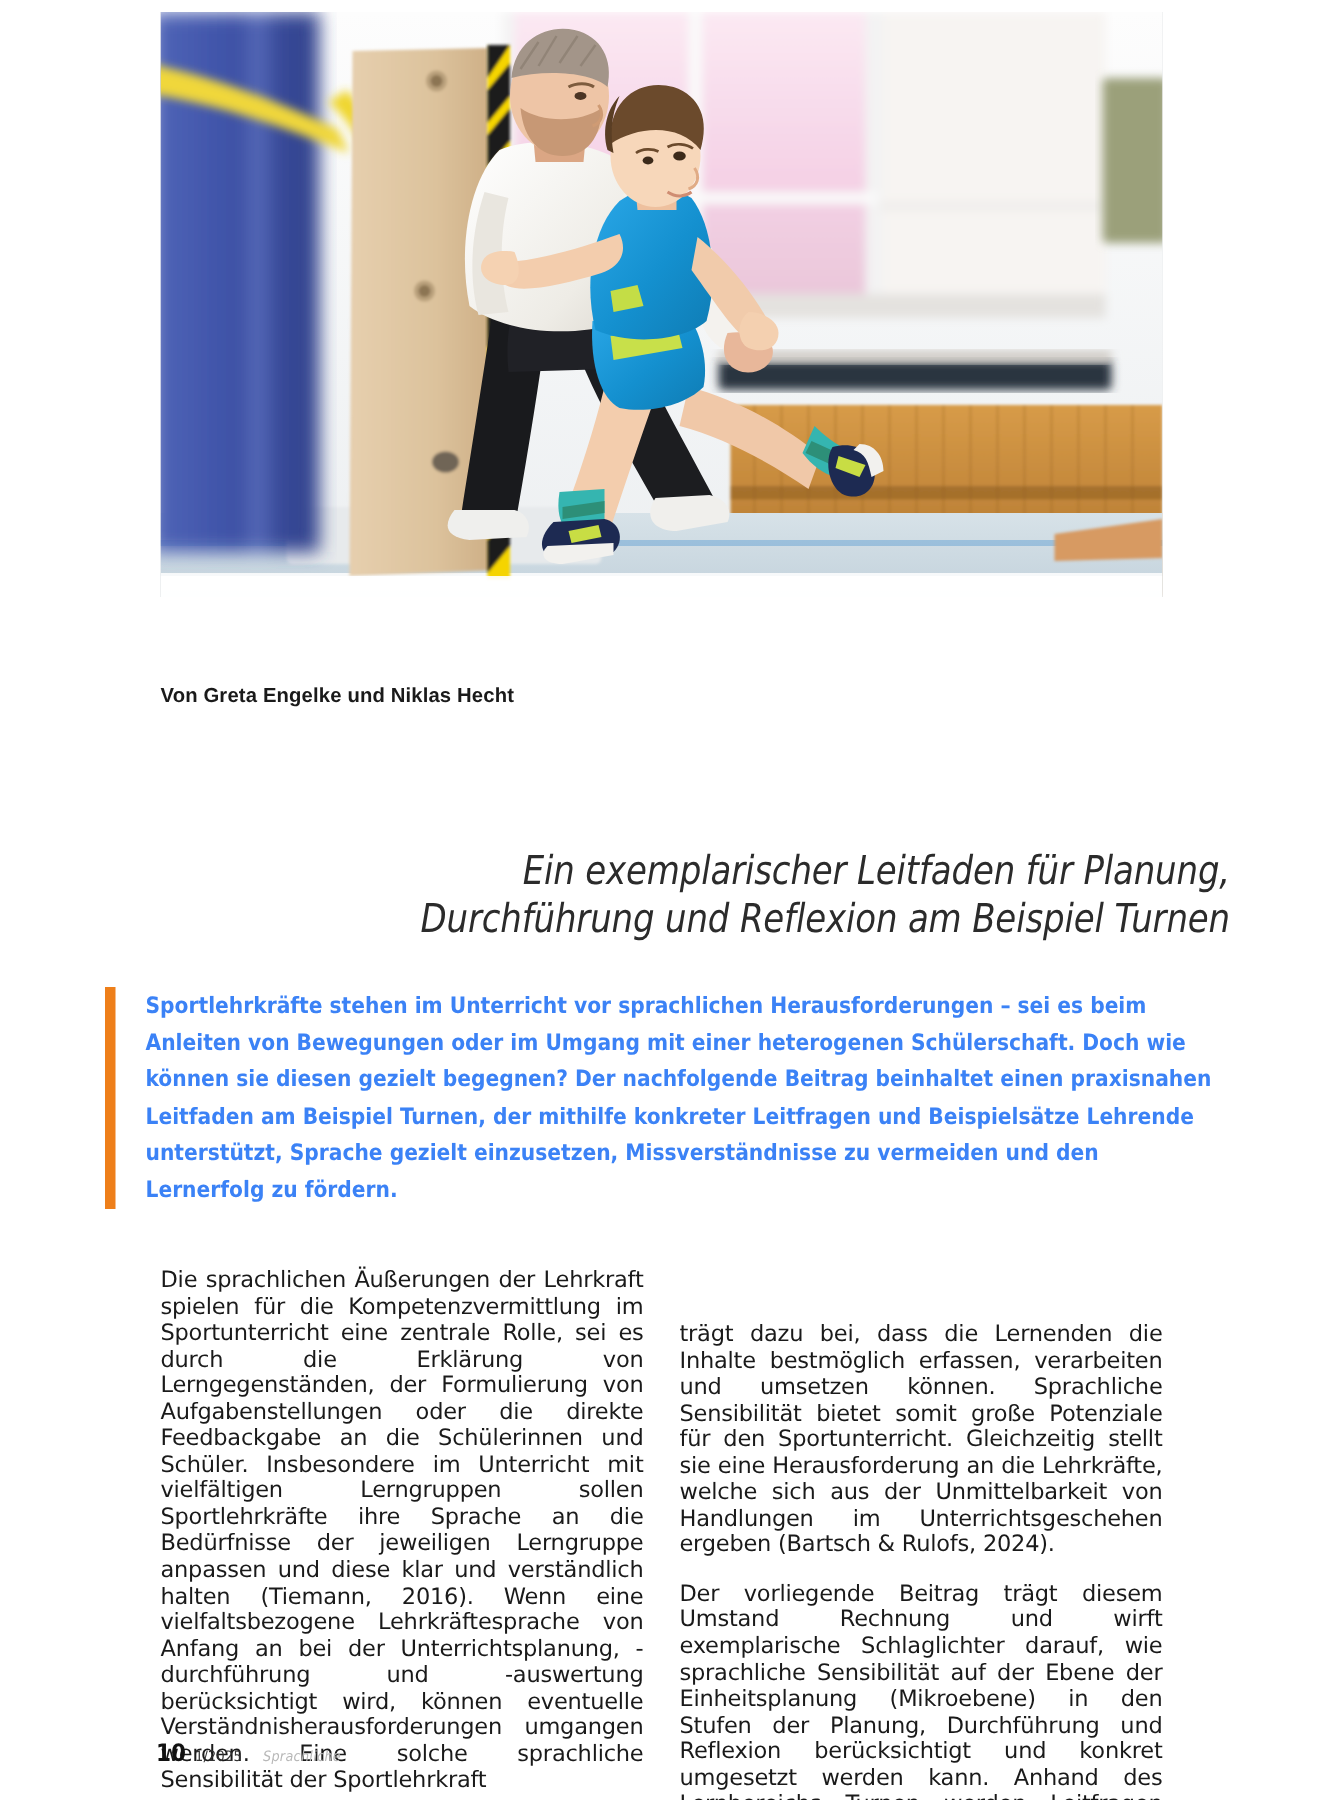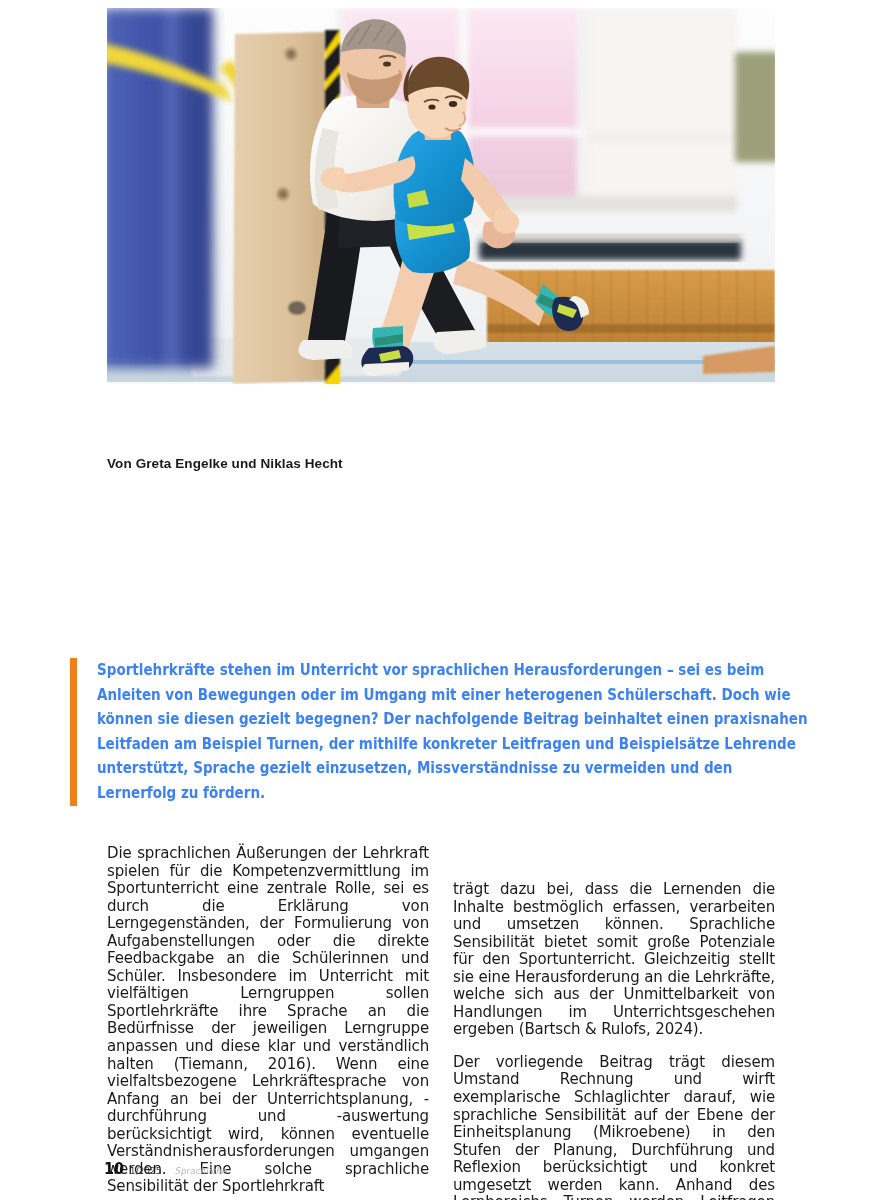--- a/index.html
+++ b/index.html
@@ -387,20 +387,24 @@
         <path d="M452 296 L 470 302 L 466 310 L 450 304 Z" fill="#c8dd44"></path>
       </g>
 
       <rect x="0" y="376" width="668" height="14" fill="#ffffff" opacity=".9"></rect>
     </svg>
   </div>
 
   <div class="byline">Von Greta Engelke und Niklas Hecht</div>
 
 
+  <div class="subtitle-block">
+    <div class="subtitle-line">Ein exemplarischer Leitfaden für Planung,</div>
+    <div class="subtitle-line">Durchführung und Reflexion am Beispiel Turnen</div>
+  </div>
 
   <div class="lead-wrap">
     <div class="lead-bar"></div>
     <div class="lead-text">Sportlehrkräfte stehen im Unterricht vor sprachlichen Herausforderungen – sei es beim Anleiten von Bewegungen oder im Umgang mit einer heterogenen Schülerschaft. Doch wie können sie diesen gezielt begegnen? Der nachfolgende Beitrag beinhaltet einen praxisnahen Leitfaden am Beispiel Turnen, der mithilfe konkreter Leitfragen und Beispielsätze Lehrende unterstützt, Sprache gezielt einzusetzen, Missverständnisse zu vermeiden und den Lernerfolg zu fördern.</div>
   </div>
 
   <div class="columns">
 
     <div class="col">
       <div class="body-p">Die sprachlichen Äußerungen der Lehrkraft spielen für die Kompetenzvermittlung im Sportunterricht eine zentrale Rolle, sei es durch die Erklärung von Lerngegenständen, der Formulierung von Aufgabenstellungen oder die direkte Feedbackgabe an die Schülerinnen und Schüler. Insbesondere im Unterricht mit vielfältigen Lerngruppen sollen Sportlehrkräfte ihre Sprache an die Bedürfnisse der jeweiligen Lerngruppe anpassen und diese klar und verständlich halten (Tiemann, 2016). Wenn eine vielfaltsbezogene Lehrkräftesprache von Anfang an bei der Unterrichtsplanung, -durchführung und -auswertung berücksichtigt wird, können eventuelle Verständnisherausforderungen umgangen werden. Eine solche sprachliche Sensibilität der Sportlehrkraft</div>

